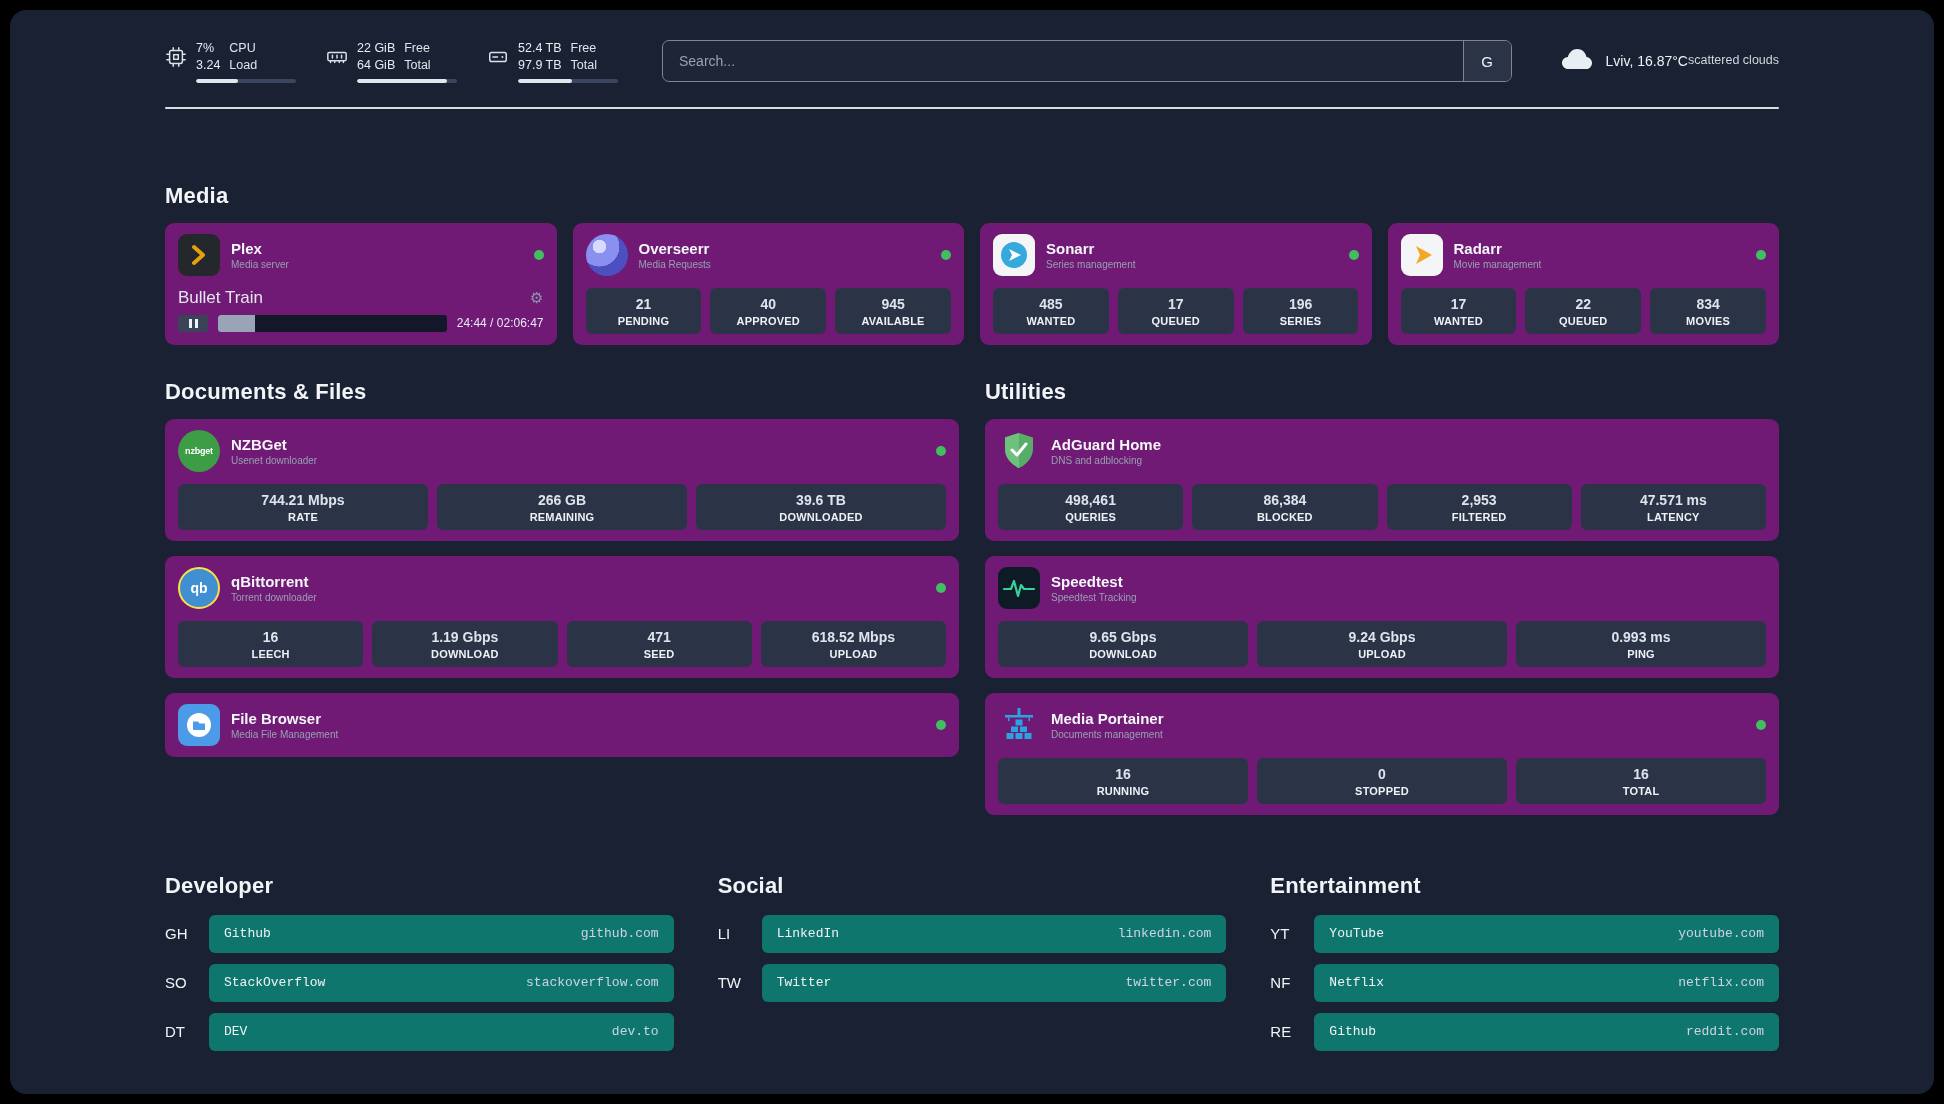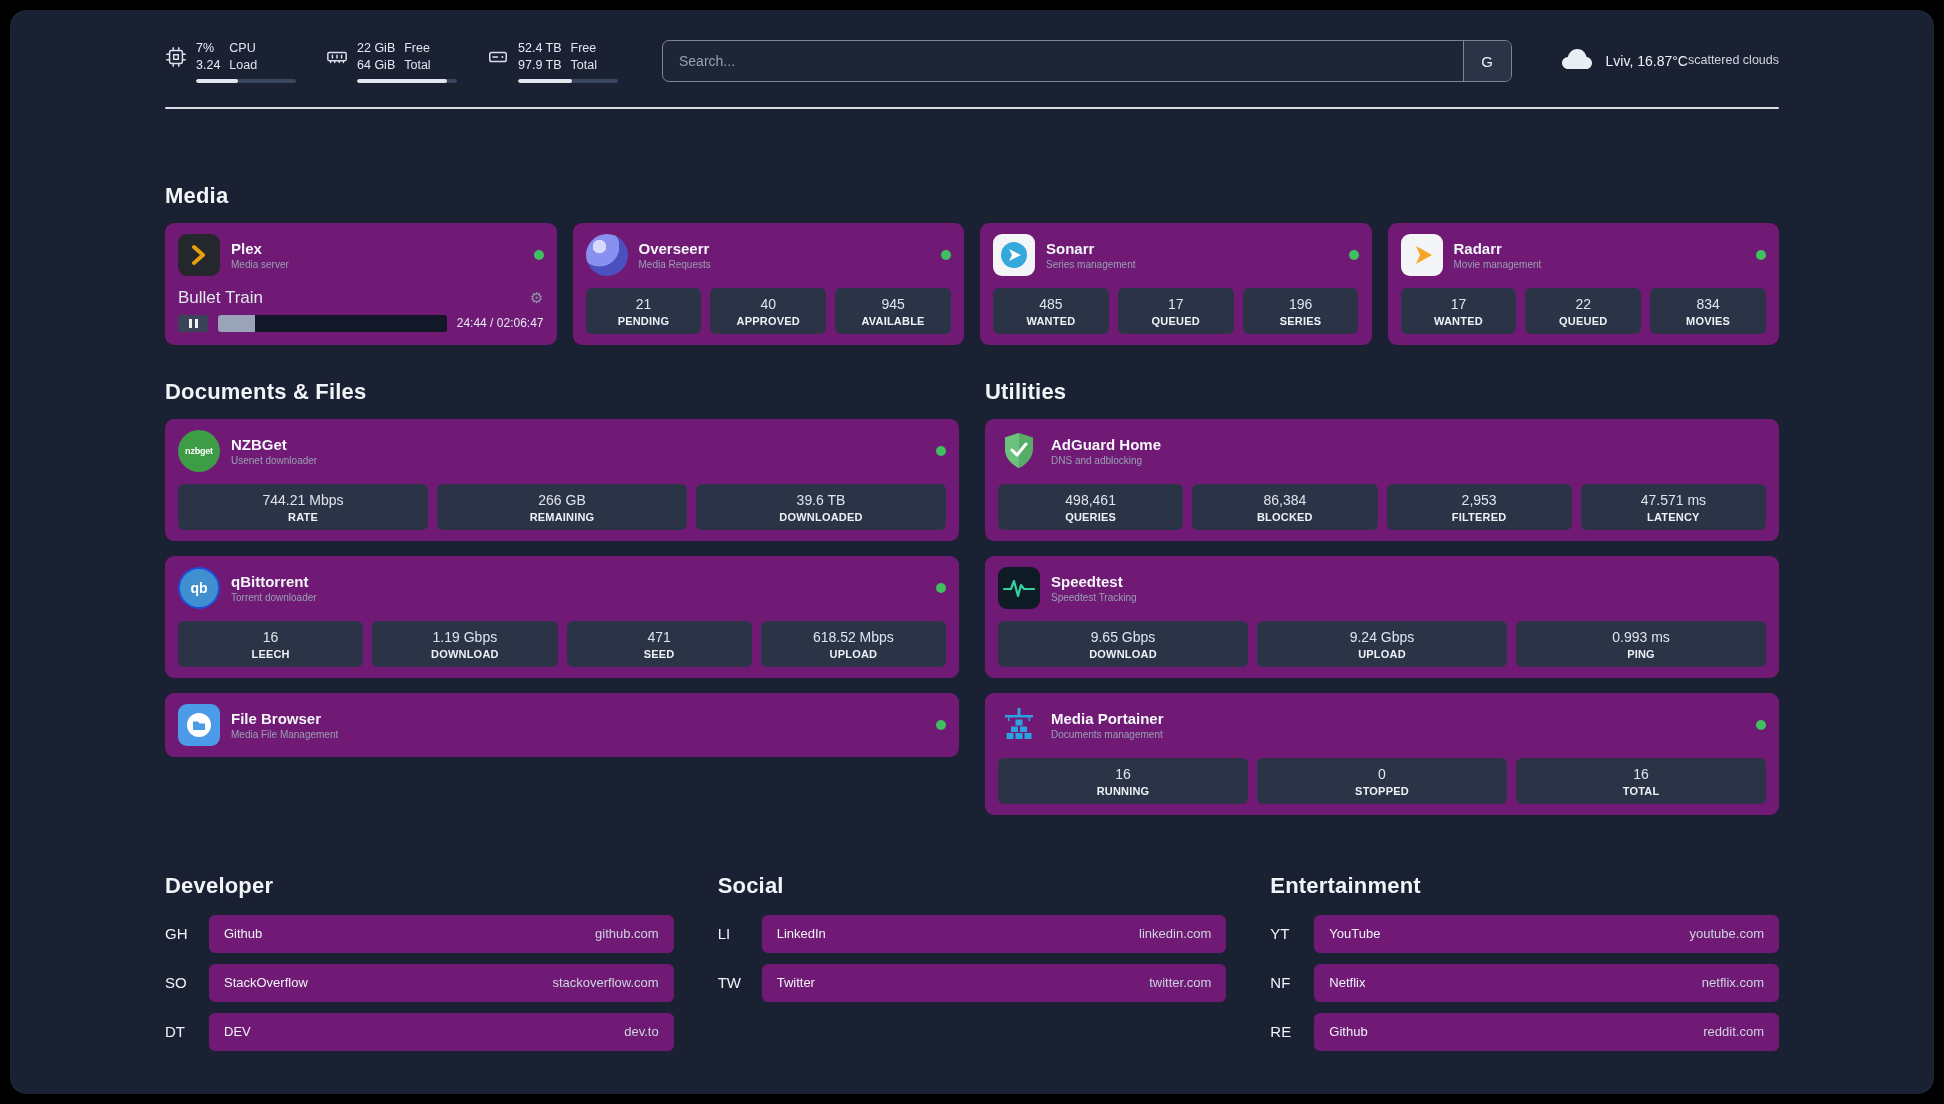--- a/index.html
+++ b/index.html
@@ -45,21 +45,21 @@
   .card-header { display:flex; align-items:center; gap:11px; }
   .app-icon { width:42px; height:42px; border-radius:9px; display:flex; align-items:center;
               justify-content:center; flex-shrink:0; overflow:hidden; }
   .app-titles { display:flex; flex-direction:column; line-height:1.3; }
   .app-name { font-size:15px; font-weight:600; color:#f4f6f9; white-space:nowrap; }
   .app-sub { font-size:10px; color:#97a0b1; white-space:nowrap; }
   .dot { margin-left:auto; width:10px; height:10px; border-radius:50%; background:#3fbf5f; flex-shrink:0; }
 
   .stats-row { display:flex; gap:9px; margin-top:12px; }
   .stat { flex:1; background:#2b3447; border-radius:6px; text-align:center; padding:8px 2px 7px; }
-  .stat-value { font-size:14px; color:#dfe4ec; white-space:nowrap; }
+  .stat-value { font-size:14px; color:#dfe4ec; white-space:nowrap;font-weight:bold; }
   .stat-label { font-size:11px; font-weight:700; color:#eef1f6; margin-top:3px; letter-spacing:.2px; }
 
   
   .player-title-row { display:flex; align-items:center; justify-content:space-between; margin-top:12px; }
   .player-title { font-size:17px; color:#e2e7ee; }
   .gear-icon { color:#8f98a8; font-size:15px; cursor:pointer; }
   .player-bar-row { display:flex; align-items:center; gap:10px; margin-top:7px; }
   .pause-chip { width:30px; height:17px; background:#3a4358; border-radius:3px; display:flex;
                 align-items:center; justify-content:center; gap:3px; cursor:pointer; flex-shrink:0; }
   .pause-chip i { display:block; width:3px; height:9px; background:#eef1f6; }
@@ -71,32 +71,32 @@
   .cols { display:grid; grid-template-columns:1fr 1fr; gap:26px; margin-top:34px; align-items:start; }
   .col .section-title { margin-bottom:14px; }
   .col .card { margin-bottom:15px; }
   .col .card:last-child { margin-bottom:0; }
 
   
   .links-grid { display:grid; grid-template-columns:repeat(3,1fr); gap:44px; margin-top:58px; align-items:start; }
   .links-col .section-title { margin-bottom:16px; }
   .link-row { display:flex; align-items:center; margin-bottom:11px; }
   .abbr { width:44px; font-size:15px; color:#f0f3f7; font-weight:500; flex-shrink:0; }
-  .pill { flex:1; display:flex; align-items:center; justify-content:space-between; background:#701a75;
-          border-radius:6px; height:38px; padding:0 15px; cursor:pointer; }
+  .pill { flex:1; display:flex; align-items:center; justify-content:space-between; background:#0f766e;
+          border-radius:6px; height:38px; padding:0 15px; cursor:pointer;font-family:Liberation Mono, monospace; }
   .link-name { font-size:13px; color:#f0f3f7; }
   .link-url { font-size:13px; color:#cdd4df; }
 
   
   .icon-plex { background:#24272b; }
   .icon-white { background:#f4f5f6; }
   .icon-overseerr { border-radius:50%;
      background: radial-gradient(circle at 32% 30%, #d7daff 0 16%, #8a90f0 17% 48%, #4c4fc0 49% 100%); }
   .icon-circle-green { border-radius:50%; background:#3d9c46; }
-  .icon-circle-blue { border-radius:50%; background:#3f8fd1; border:2px solid #1d4ed8; }
+  .icon-circle-blue { border-radius:50%; background:#3f8fd1; border:2px solid #fde047; }
   .icon-fb { background:#4c9be8; }
   .icon-speedtest { background:#0e1b26; }
   .icon-transparent { background:transparent; }
   .nzb-text { font-size:9px; font-weight:700; color:#fff; letter-spacing:-.2px; }
   .qb-text { font-size:14px; font-weight:700; color:#fff; }
 </style>
 </head>
 <body>
 
 <div class="screen">

